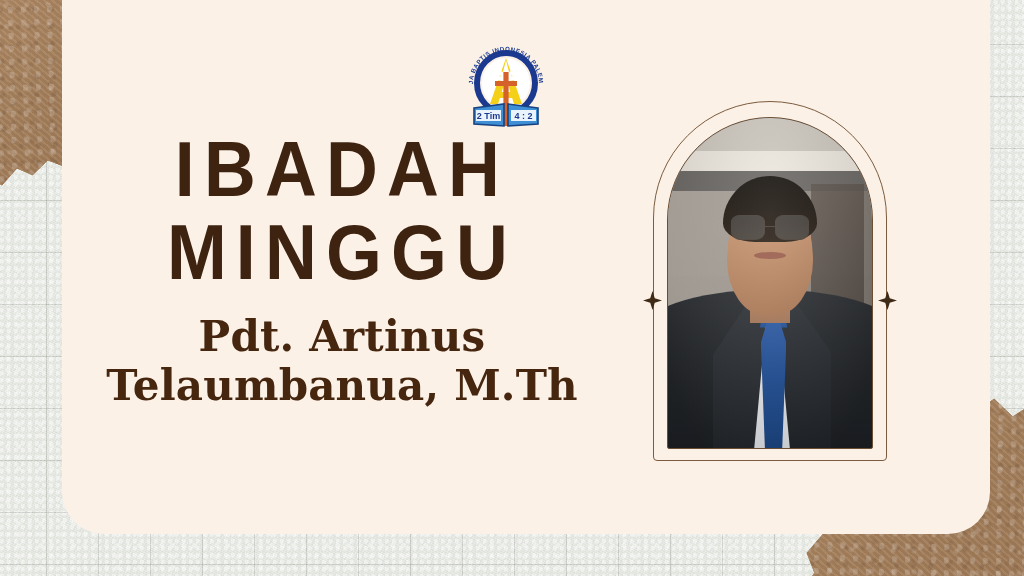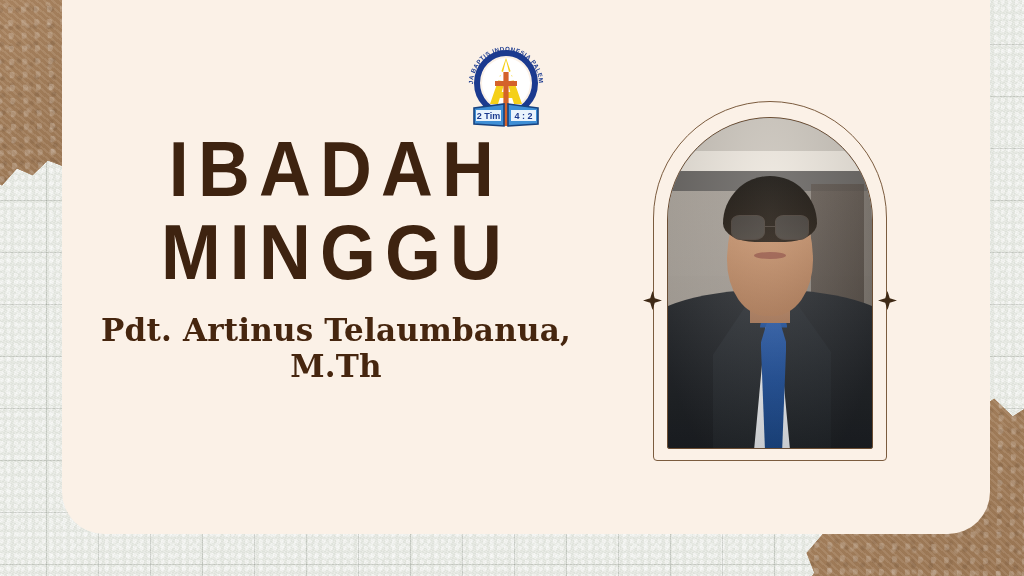--- a/index.html
+++ b/index.html
@@ -73,21 +73,21 @@
     position:absolute;left:62px;top:-40px;width:928px;height:574px;
     background:#fbf1e7;border-radius:42px;
   }
   
   .logo-wrap{
     position:absolute;left:460px;top:34px;width:92px;height:100px;
   }
   .logo-svg{display:block;width:92px;height:100px;}
   
   .text-col{
-    position:absolute;left:56px;top:132px;width:560px;text-align:center;
+    position:absolute;left:62px;top:132px;width:560px;text-align:center;
   }
   .title-line{
     font-family:"Liberation Sans",sans-serif;
     font-weight:700;
     font-size:78px;
     line-height:.96;
     letter-spacing:10px;
     color:#3e2310;
     margin:0;
     transform:scaleX(.92);
@@ -100,21 +100,21 @@
     font-size:36px;
     line-height:1.12;
     color:#4a2e16;
     letter-spacing:.3px;
   }
   .date-block div{margin:0;}
   .speaker{
     margin-top:22px;
     font-family:"DejaVu Serif","Liberation Serif",serif;
     font-weight:700;
-    font-size:31px;
+    font-size:42px;
     letter-spacing:.2px;
     color:#46260f;
   }
   
   .portrait{
     position:absolute;left:653px;top:101px;width:234px;height:360px;
   }
   .arch-outline{
     position:absolute;inset:0;
     border:1.6px solid #7b5c3f;

